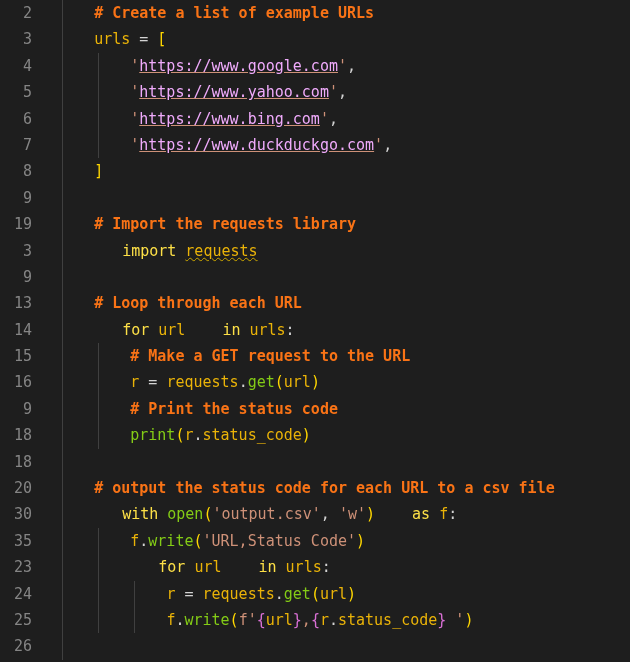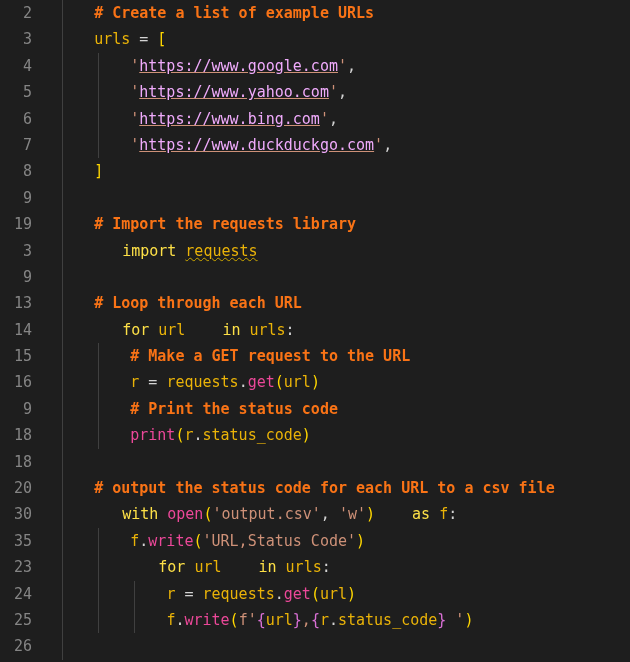--- a/index.html
+++ b/index.html
@@ -41,21 +41,21 @@
     border-left: 1px solid #404040;
   }
   .ig1 { left: 4px; }
   .ig2 { left: 40px; }
   .ig3 { left: 76px; }
 
   
   .cmt { color: #f97316; font-weight: bold; }       
   .flow{ color: #fde047; margin-left: 28px; }       
   .id  { color: #eab308; }       
-  .fn  { color: #ec4899; }       
+  .fn  { color: #84cc16; }       
   .op  { color: #d4d4d4; }
   .str { color: #ce9178; }       
   .strlink { color: #f0abfc; text-decoration: underline; text-decoration-color: #ce9178; }
   .squiggle {
     text-decoration: underline wavy #cca700;
     text-decoration-thickness: 1px;
   }
   .brY { color: #ffd700; }  
   .brP { color: #da70d6; }  
 </style>

